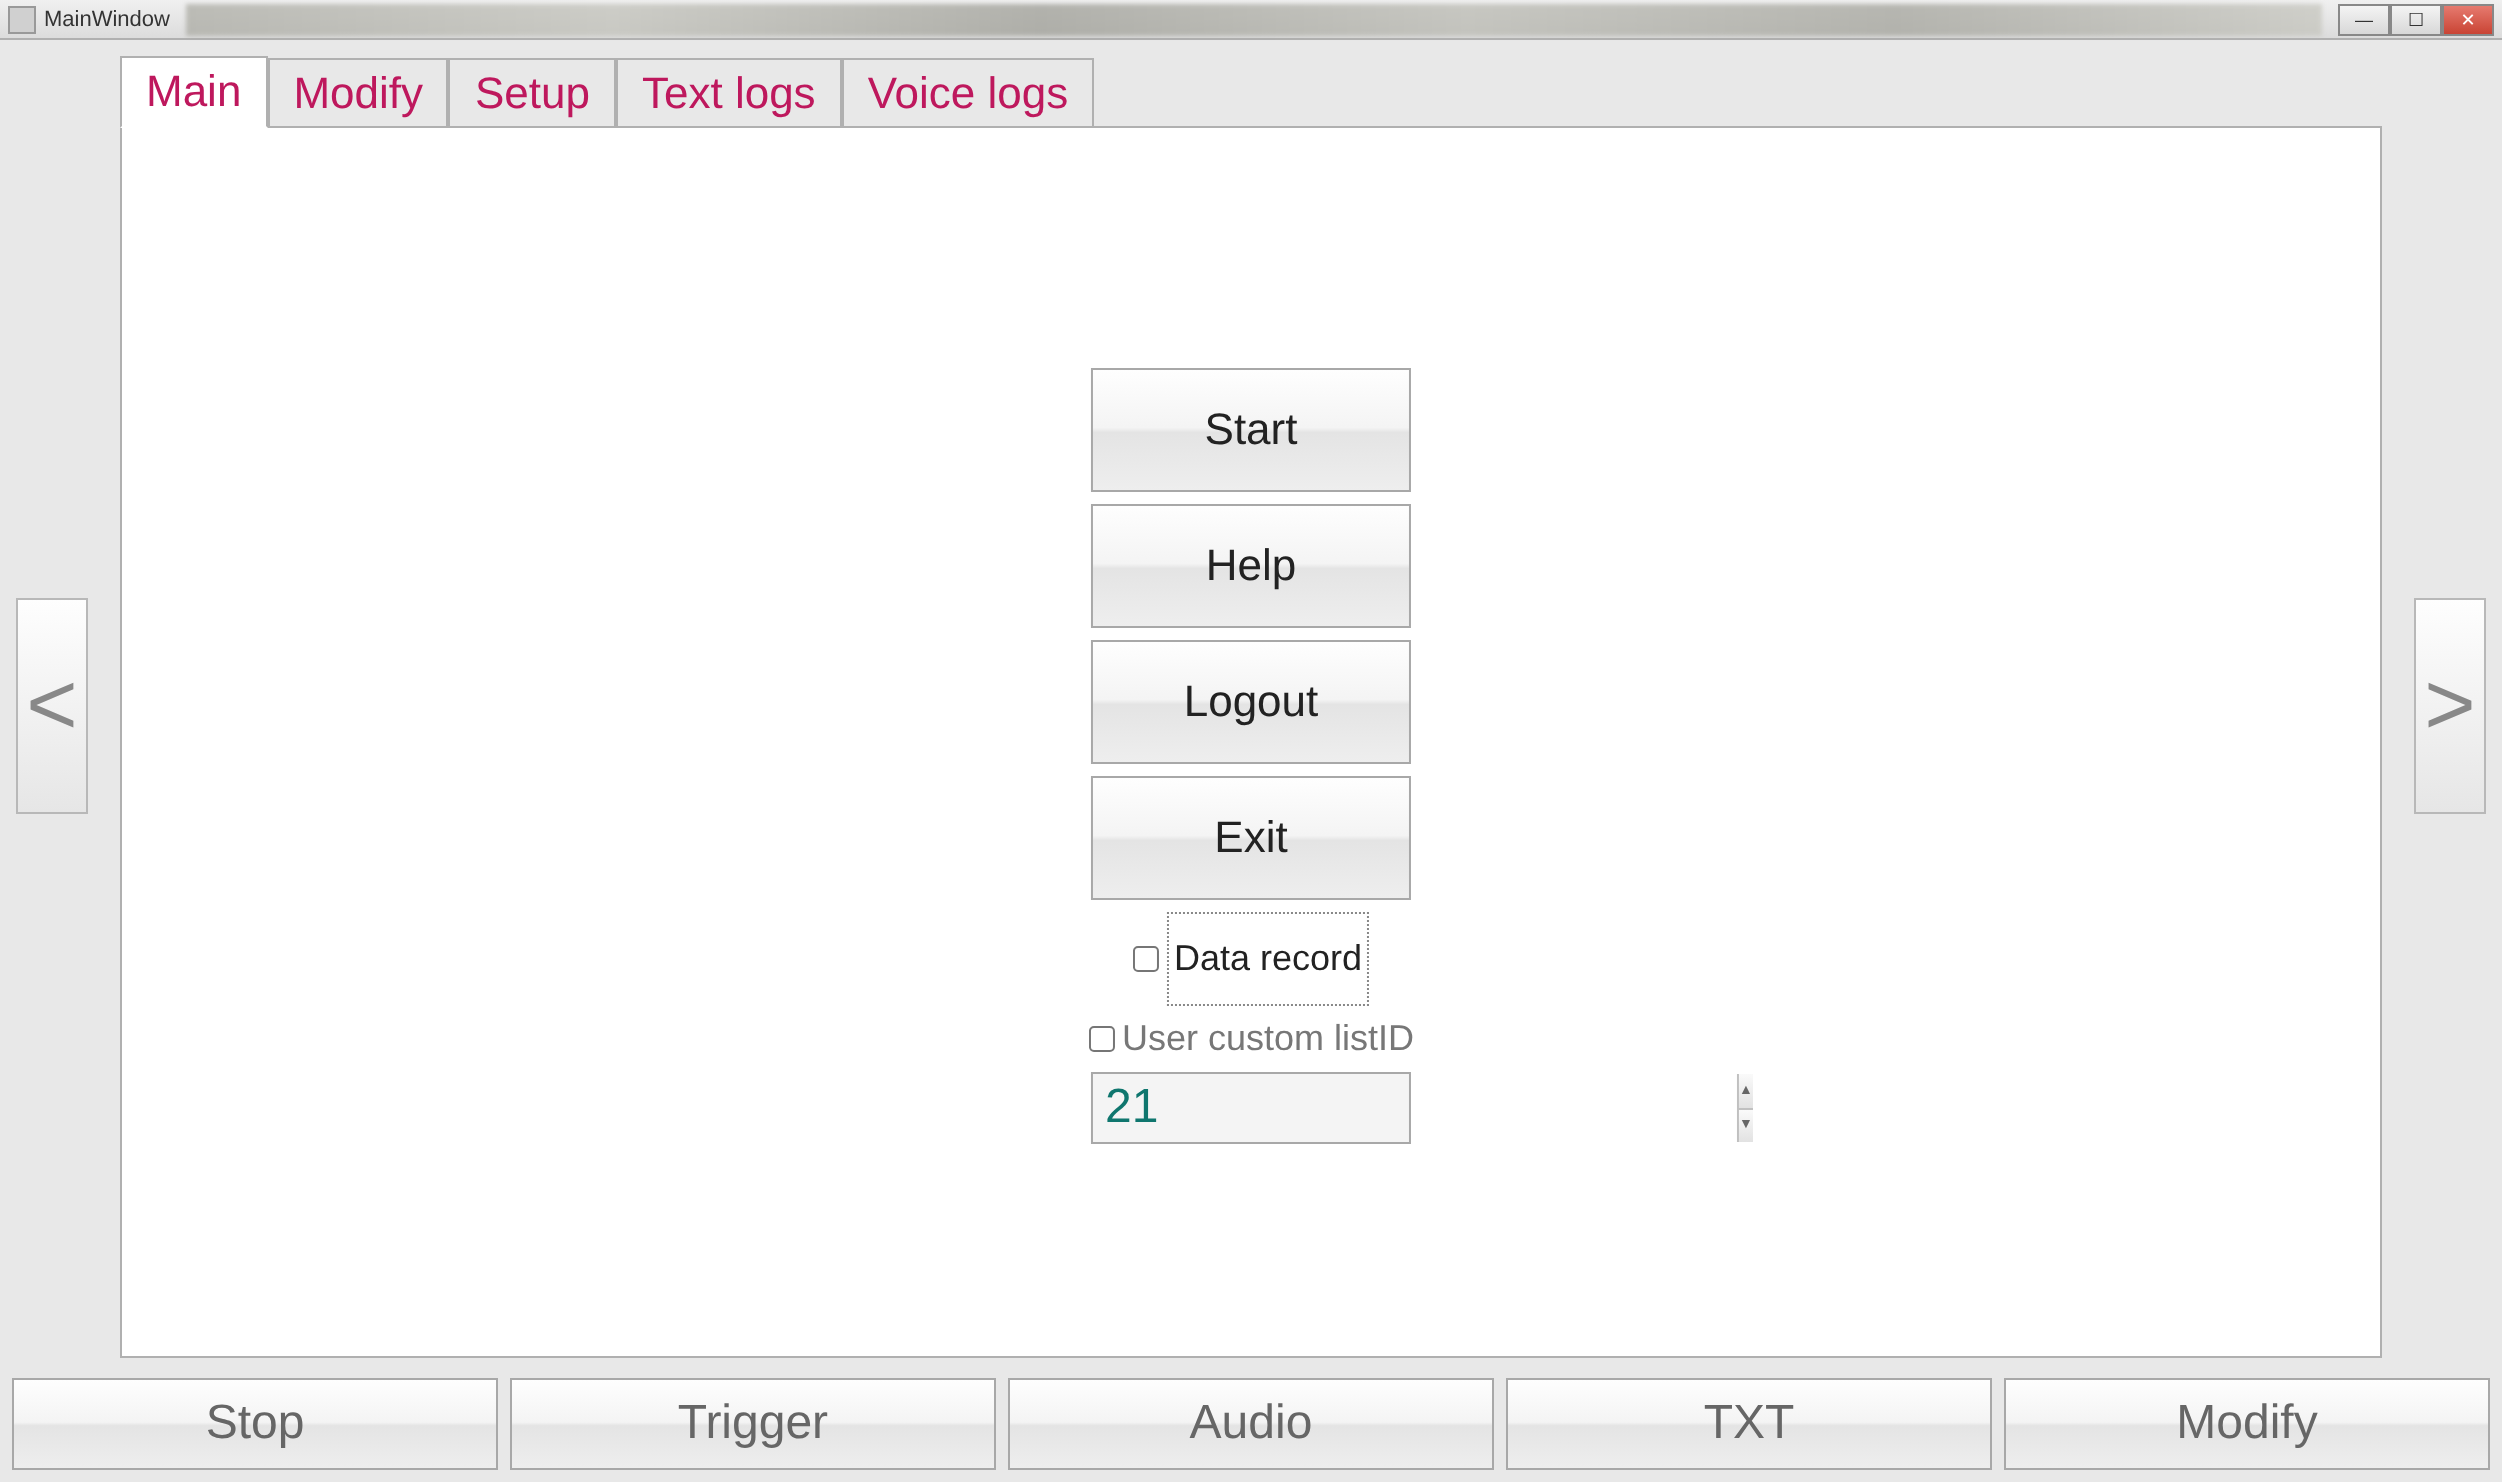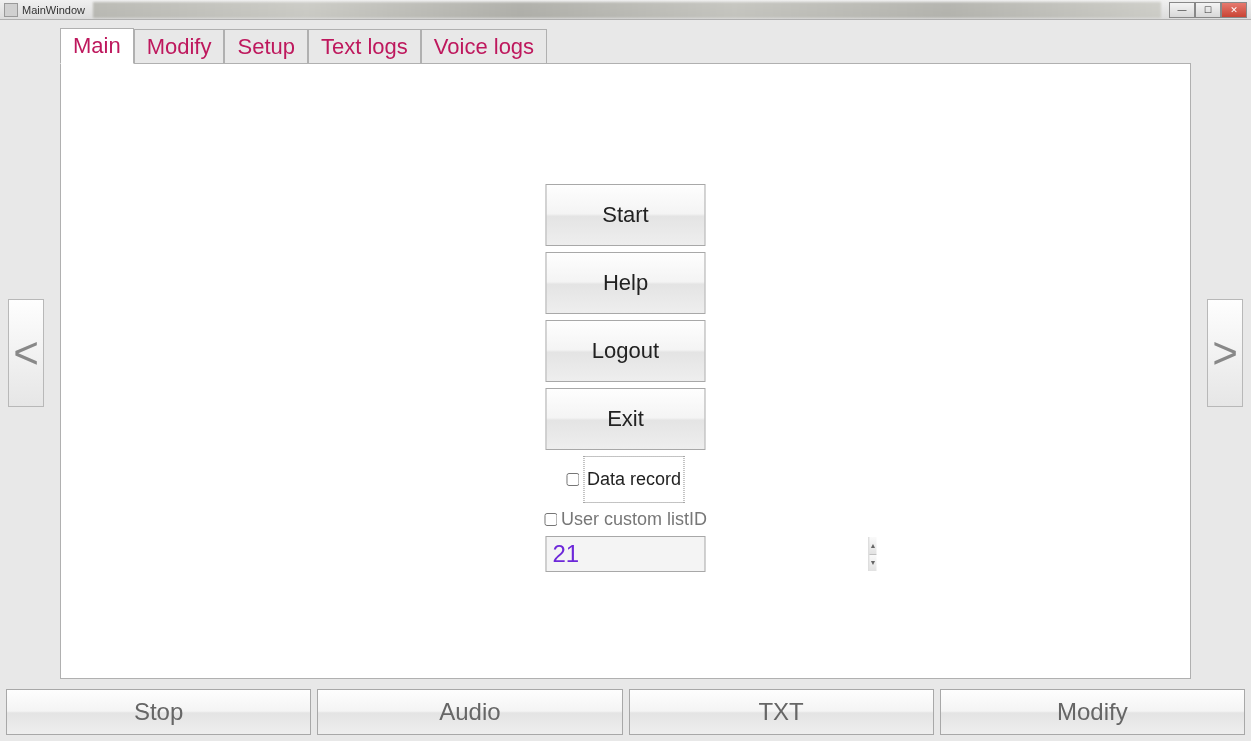--- a/index.html
+++ b/index.html
@@ -180,21 +180,21 @@
       width: 160px;
       height: 36px;
       border: 1px solid #a8a8a8;
       background: #f4f4f4;
     }
     .spinner input {
       flex: 1;
       border: none;
       background: transparent;
       font-size: 24px;
-      color: #6d28d9;
+      color: #0f766e;
       padding: 0 6px;
       outline: none;
     }
     .spinner-btns {
       width: 18px;
       display: flex;
       flex-direction: column;
       border-left: 1px solid #c0c0c0;
     }
     .spinner-btns button {
@@ -301,17 +301,18 @@
     <div class="right-nav-holder">
       <div class="side-nav-btn">
         <span>&gt;</span>
       </div>
     </div>
 
   </div>
 
   <div class="bottom-bar">
     <button class="bottom-btn">Stop</button>
+    <button class="bottom-btn">Trigger</button>
     <button class="bottom-btn">Audio</button>
     <button class="bottom-btn">TXT</button>
     <button class="bottom-btn">Modify</button>
   </div>
 </div>
 
 </body></html>

